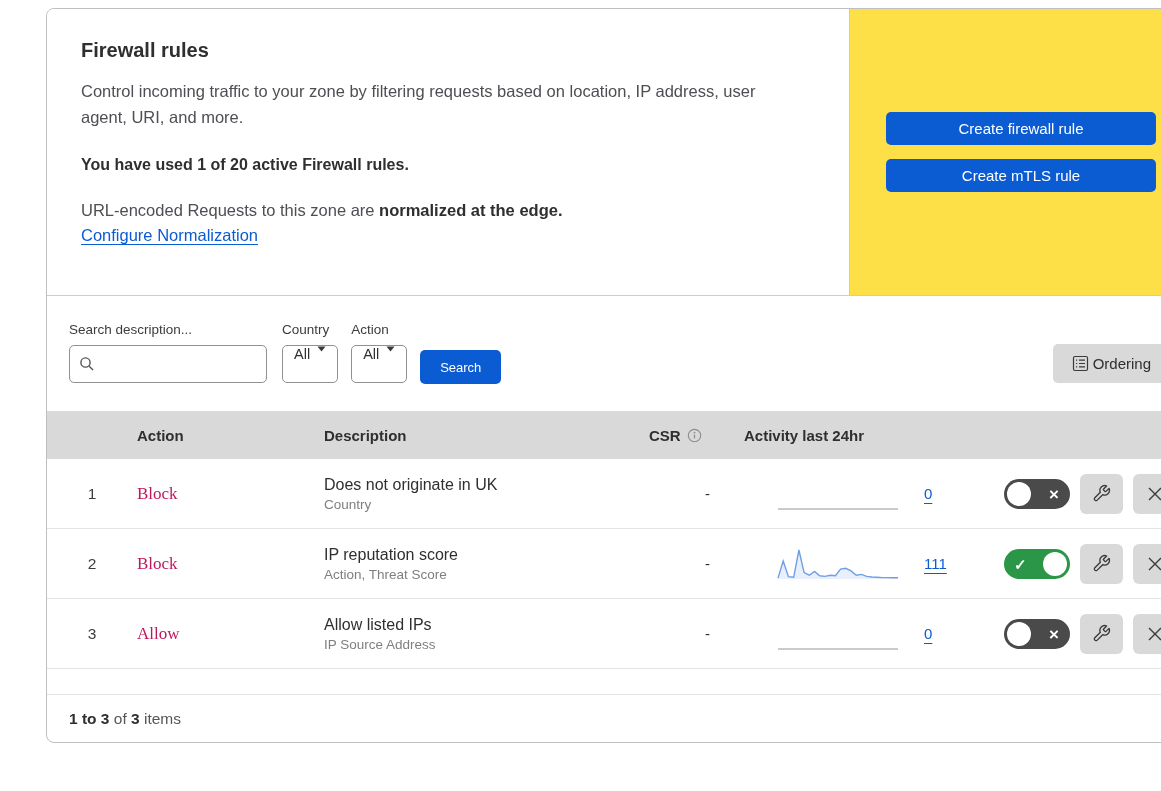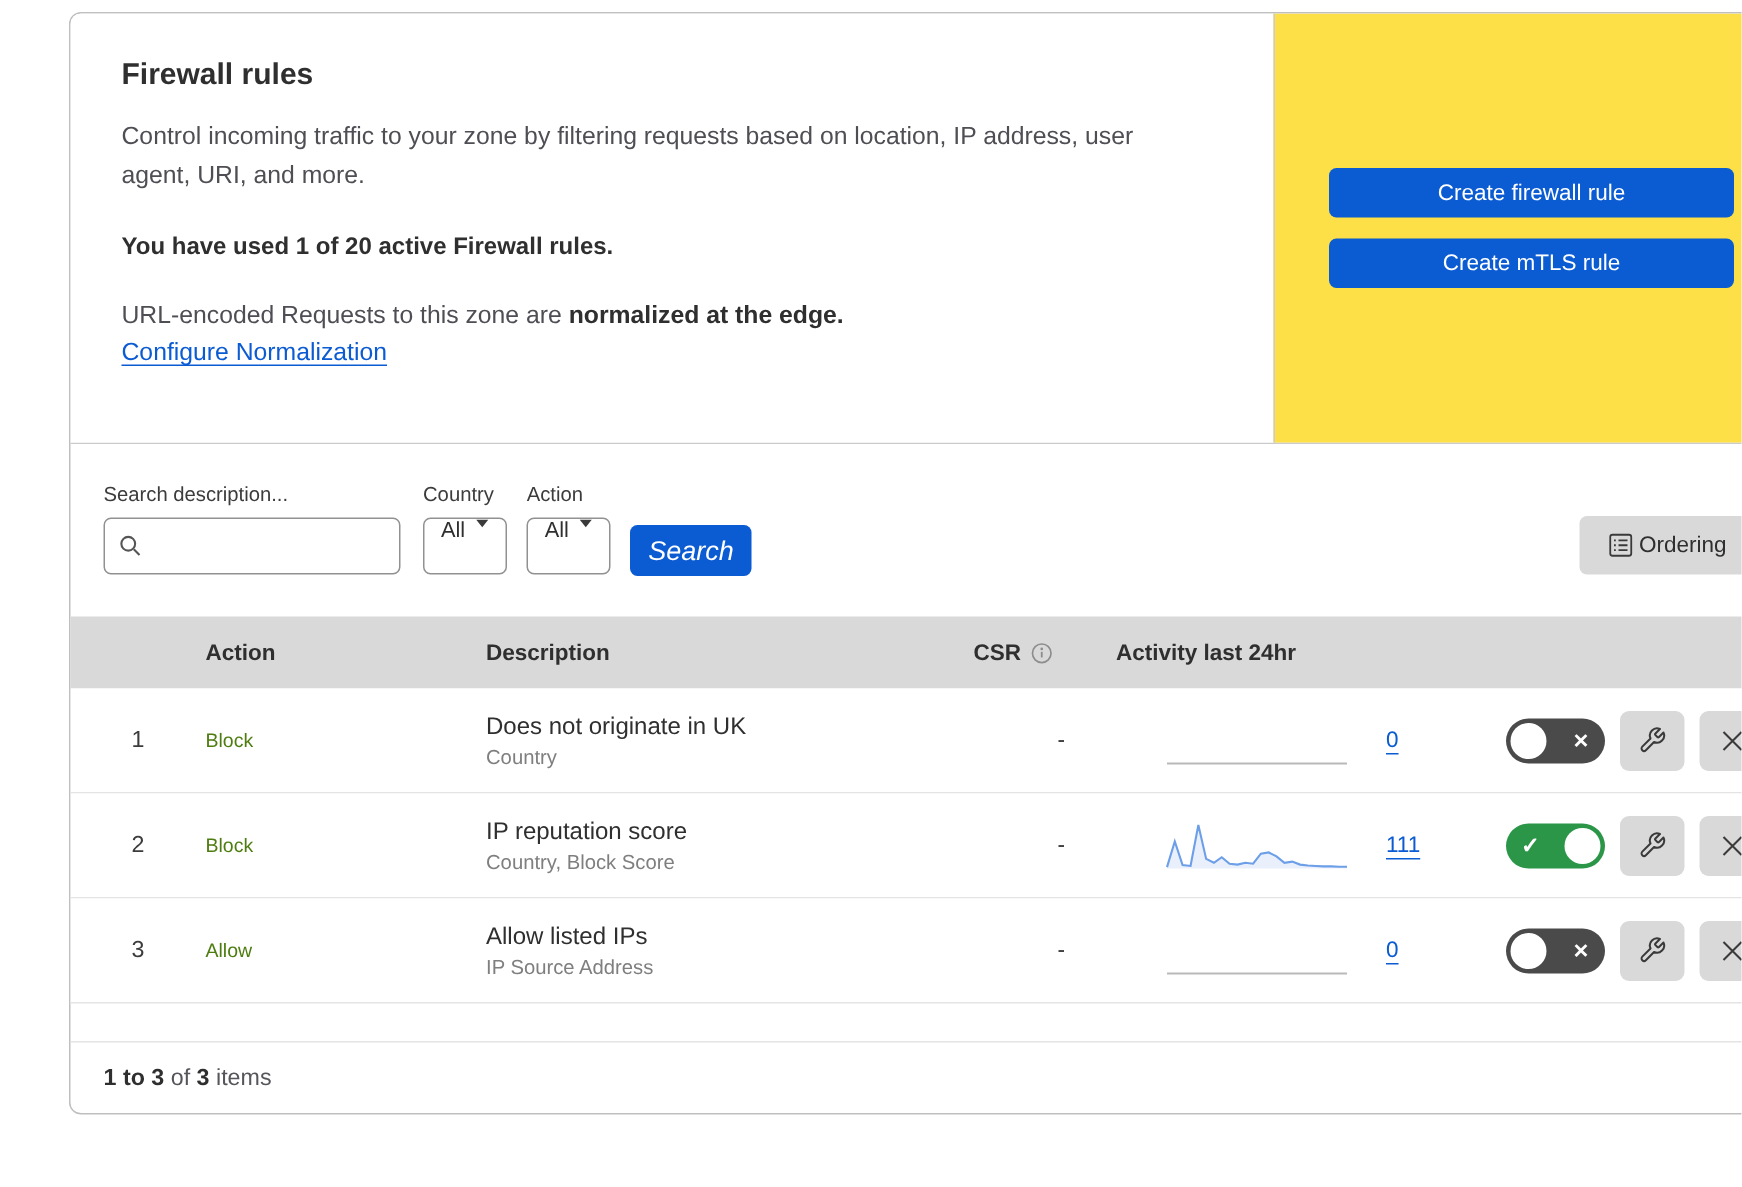--- a/index.html
+++ b/index.html
@@ -35,35 +35,35 @@
   .search-box {
     width: 198px; height: 38px; border: 1px solid #919191; border-radius: 5px;
     display: flex; align-items: center; padding: 0 9px; background: #fff;
   }
   .search-box input { border: none; outline: none; flex: 1; min-width: 0; font-size: 14px; font-family: inherit; margin-left: 7px; }
   .select {
     height: 38px; border: 1px solid #919191; border-radius: 5px; background: #fff;
     display: flex; align-items: flex-start; gap: 7px; padding: 0 11px; font-size: 14.5px;
     color: #2f2f2f; font-family: inherit; cursor: pointer;
   }
-  .btn-search { width: 81px; height: 34px; margin-top: 28px; margin-left: 0; font-size: 18px; font-style: italic; }
+  .btn-search { width: 81px; height: 34px; margin-top: 28px; margin-left: 0; font-size: 13px; }
   .btn-ordering {
     margin-left: auto; margin-top: 22px; height: 39px; padding: 0 19px;
     background: #d9d9d9; border: none; border-radius: 5px; display: flex; align-items: center; gap: 4px;
     font-size: 15px; color: #2f2f2f; font-family: inherit; cursor: pointer;
   }
 
   
   .grid-cols { display: grid; grid-template-columns: 90px 175px 325px 95px 250px 1fr; align-items: center; }
   .thead { background: #d9d9d9; height: 48px; font-size: 15px; font-weight: 700; color: #2f2f2f; }
   .thead .h-cell { padding-left: 12px; }
   .h-csr { display: flex; align-items: center; gap: 6px; padding-left: 12px; }
   .trow { min-height: 70px; border-bottom: 1px solid #e4e4e4; background: #fff; }
   .c-num { justify-self: center; font-size: 15.5px; color: #3c3c3c; }
-  .c-action { font-size: 13px; color: #4d7c0f; }
+  .c-action { font-size: 17px; color: #be185d; font-family: Liberation Serif, serif; }
   .c-desc { padding-left: 12px; }
   .d-title { font-size: 16px; color: #2f2f2f; margin-bottom: 3px; }
   .d-sub { font-size: 13.5px; color: #7f7f7f; }
   .c-csr { justify-self: end; padding-right: 22px; font-size: 15px; color: #2f2f2f; }
   .c-activity { display: flex; align-items: center; padding-left: 45px; gap: 25px; }
   .sparkline { width: 122px; height: 36px; }
   .count { color: #0b5bd3; font-size: 15px; text-decoration: underline; text-underline-offset: 4px; cursor: pointer; }
   .c-controls { display: flex; align-items: center; justify-content: flex-end; gap: 10px; padding-right: 16px; }
 
   .toggle {
@@ -199,21 +199,21 @@
             </svg>
           </button>
       </div>
     </div>
 
     <div class="trow grid-cols">
       <div class="c-num">2</div>
       <div class="c-action">Block</div>
       <div class="c-desc">
         <div class="d-title">IP reputation score</div>
-        <div class="d-sub">Country, Block Score</div>
+        <div class="d-sub">Action, Threat Score</div>
       </div>
       <div class="c-csr">-</div>
       <div class="c-activity">
         <div class="sparkline"><svg width="122" height="36">
               <polygon points="1,33 1.0,32.1 6.2,15.0 11.4,30.7 16.7,31.3 21.9,4.0 27.1,26.6 32.3,29.2 37.5,25.5 42.7,29.8 48.0,30.4 53.2,29.2 58.4,29.8 63.6,23.1 68.8,22.3 74.0,24.9 79.3,29.2 84.5,28.4 89.7,30.4 94.9,31.0 100.1,31.3 105.3,31.6 110.6,31.6 115.8,31.8 121.0,31.8 121,33" fill="#e9f0fb"></polygon>
               <polyline points="1.0,32.1 6.2,15.0 11.4,30.7 16.7,31.3 21.9,4.0 27.1,26.6 32.3,29.2 37.5,25.5 42.7,29.8 48.0,30.4 53.2,29.2 58.4,29.8 63.6,23.1 68.8,22.3 74.0,24.9 79.3,29.2 84.5,28.4 89.7,30.4 94.9,31.0 100.1,31.3 105.3,31.6 110.6,31.6 115.8,31.8 121.0,31.8" fill="none" stroke="#6d9fe8" stroke-width="1.4"></polyline>
             </svg></div>
         <a href="#" class="count">111</a>
       </div>
       <div class="c-controls">

